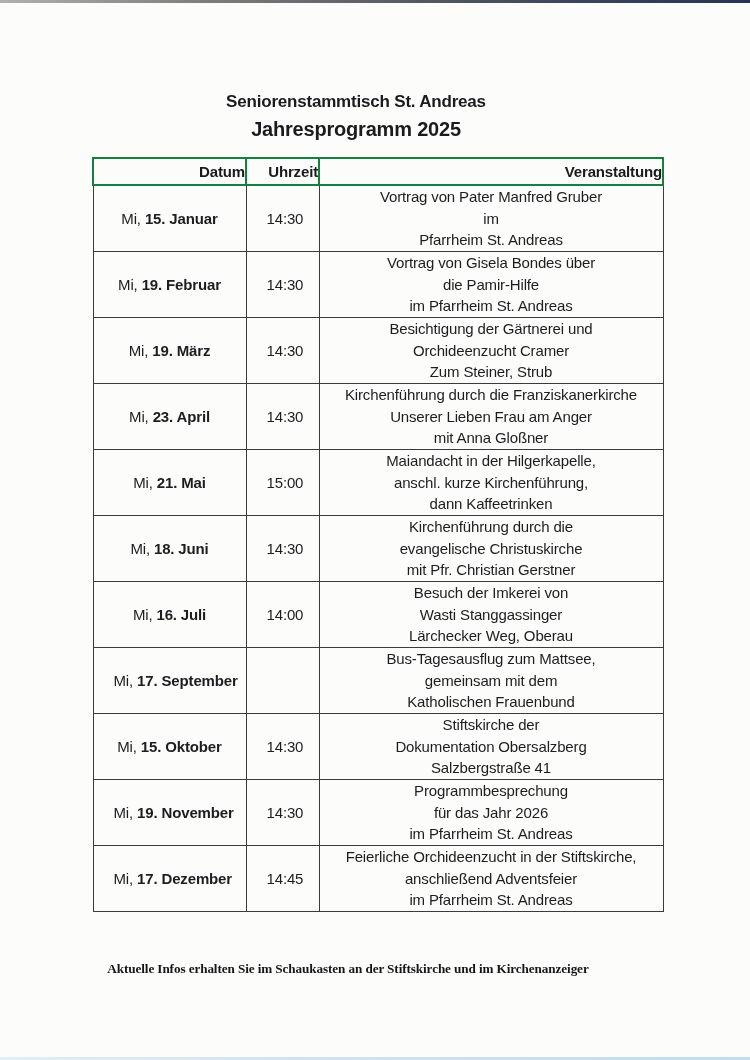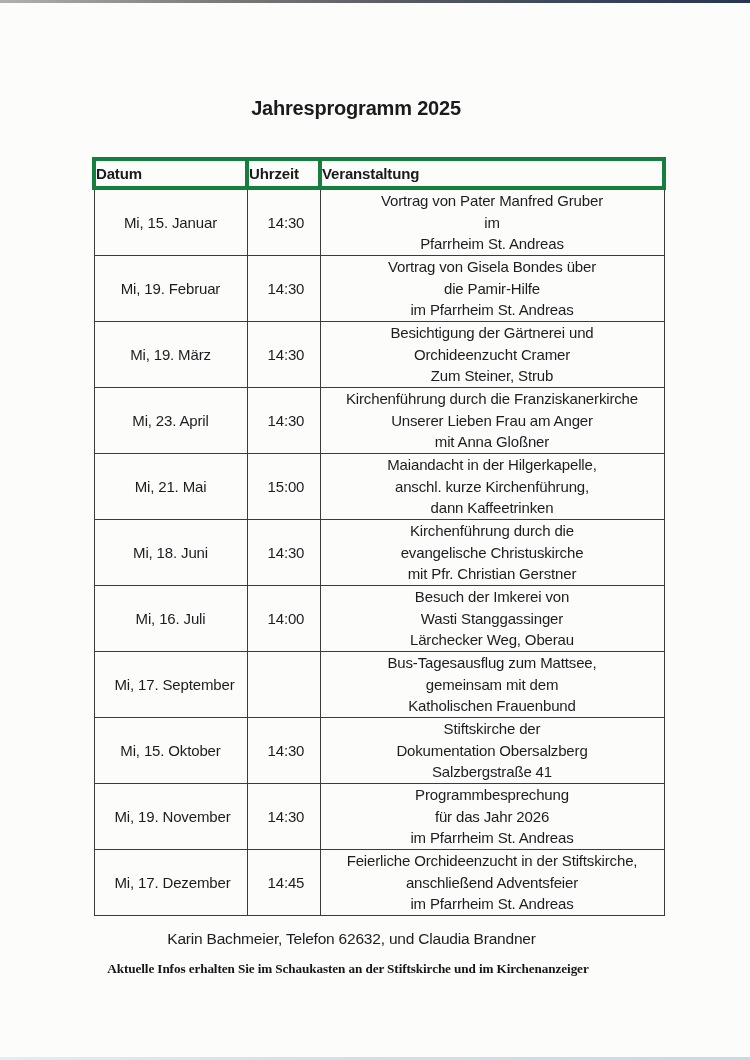--- a/index.html
+++ b/index.html
@@ -41,39 +41,39 @@
     position: absolute; left: 92px; top: 157px;
     width: 570px;
     border-collapse: collapse;
     table-layout: fixed;
     letter-spacing: -0.15px;
   }
   table.program col.c-date { width: 153px; }
   table.program col.c-time { width: 73px; }
   table.program col.c-event { width: 344px; }
   table.program th {
-    border: 4px solid #15803d;
+    border: 2px solid #15803d;
     height: 25px;
     font-size: 15px; font-weight: bold;
-    text-align: left; vertical-align: middle;
+    text-align: right; vertical-align: middle;
     padding: 0;
     color: #1a1a1c;
   }
   table.program td {
     border: 1px solid #3b3b3b;
     height: 65px;
     padding: 0 20px;
     text-align: center; vertical-align: middle;
     font-size: 15px;
     color: #1d1d1f;
     white-space: nowrap;
     overflow: hidden;
   }
   td.date-cell { font-size: 15.5px; }
-  td.date-cell .date-bold { font-weight: normal; margin-top: 12px; }
+  td.date-cell .date-bold { font-weight: bold; margin-top: 12px; }
   td.time-cell { font-size: 15px; }
   td.event-cell div { line-height: 21.4px; }
   .footer-contact {
     position: absolute; top: 929px; left: 0; width: 703px;
     text-align: center;
     font-size: 15.5px; line-height: 19px;
     color: #1d1d1f; letter-spacing: -0.2px;
   }
   .footer-info {
     position: absolute; top: 960px; left: 0; width: 696px;
@@ -83,20 +83,21 @@
   }
 </style>
 </head>
 <body>
 
 <div class="page">
 
   <div class="scan-top"></div>
 
   <div class="titles">
+    <div class="title-1">Seniorenstammtisch St. Andreas</div>
     <div class="title-2">Jahresprogramm 2025</div>
   </div>
 
   <table class="program">
     <colgroup>
       <col class="c-date">
         <col class="c-time">
         <col class="c-event">
     </colgroup>
     <thead>
@@ -234,18 +235,17 @@
       <td class="time-cell">14:45</td>
       <td class="event-cell">
             <div>Feierliche Orchideenzucht in der Stiftskirche,</div>
             <div>anschließend Adventsfeier</div>
             <div>im Pfarrheim St. Andreas</div>
           </td>
     </tr>
   </tbody>
   </table>
 
-  <div class="footer-contact">Karin Bachmeier, Telefon 62632, und Claudia Brandner</div>
   <div class="footer-info">Aktuelle Infos erhalten Sie im Schaukasten an der Stiftskirche und im Kirchenanzeiger</div>
 
   <div class="scan-bottom"></div>
 
 </div>
 
 </body></html>

